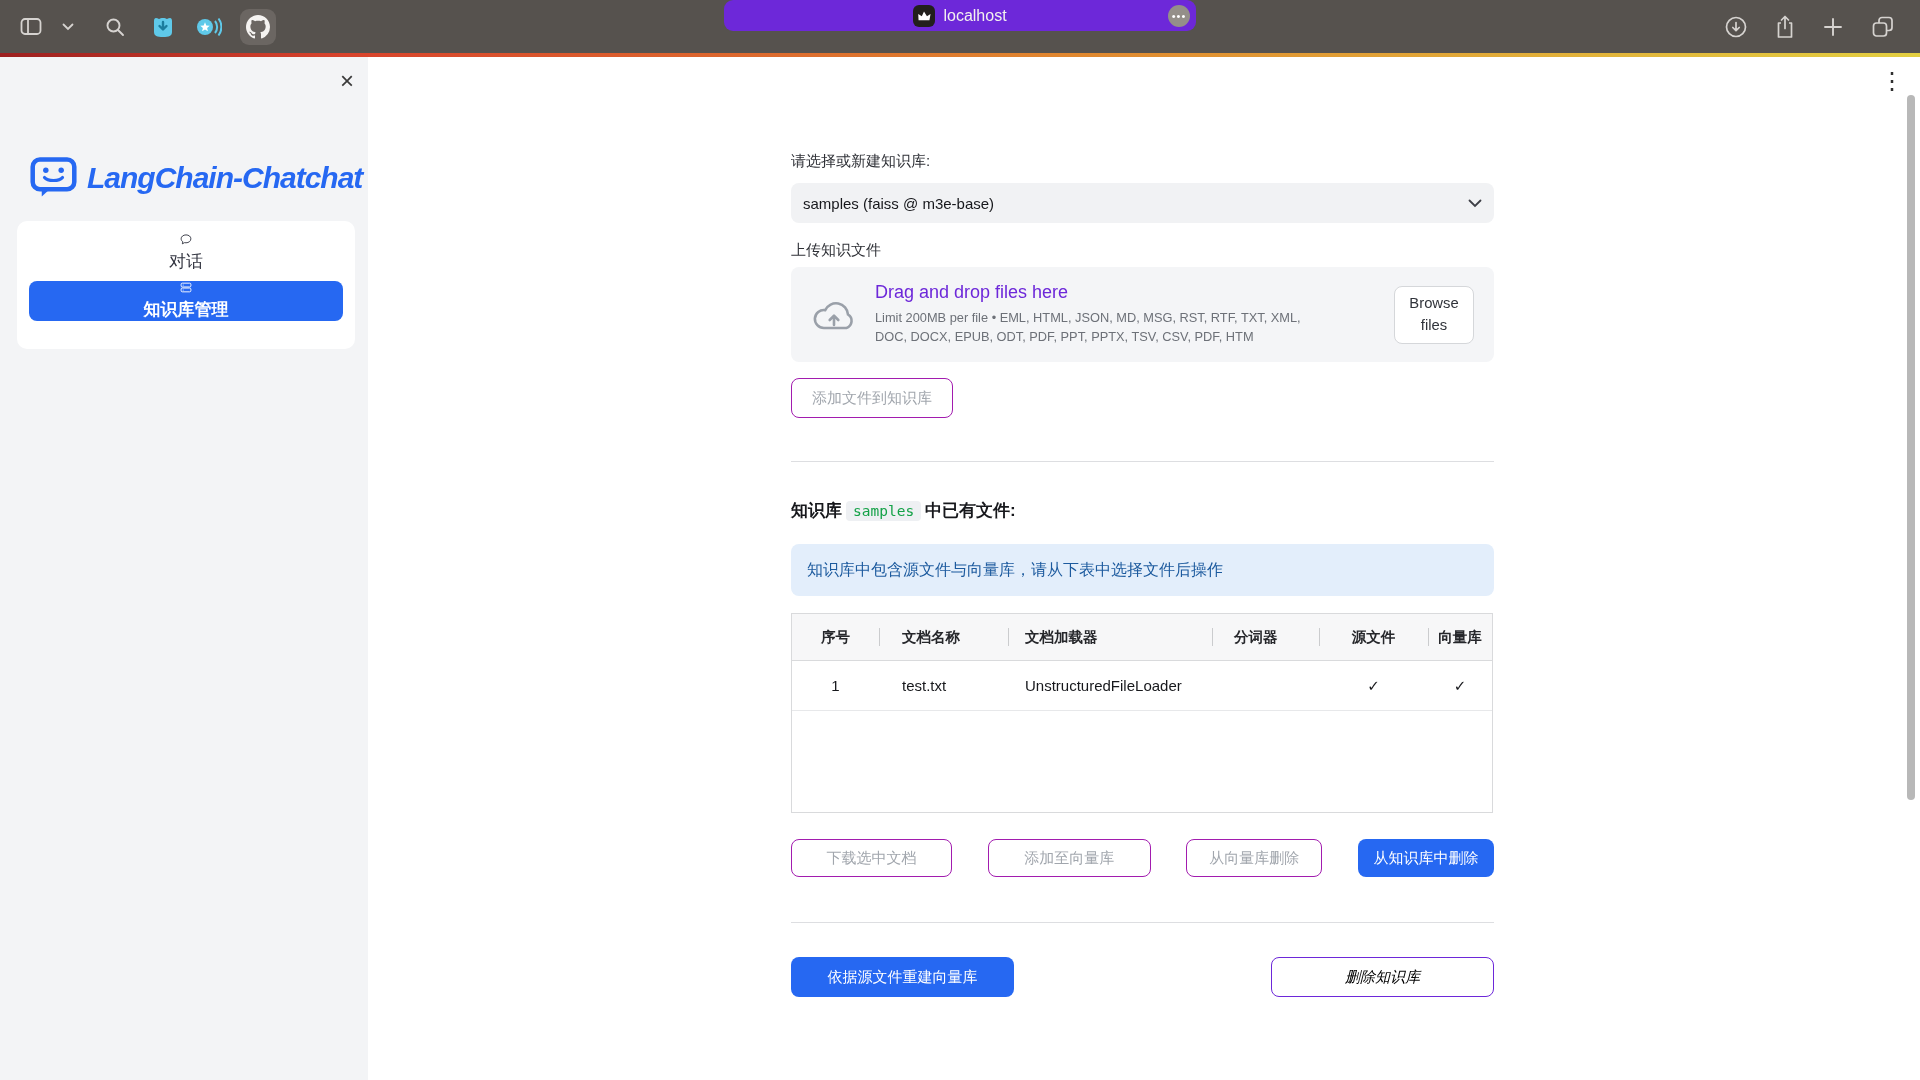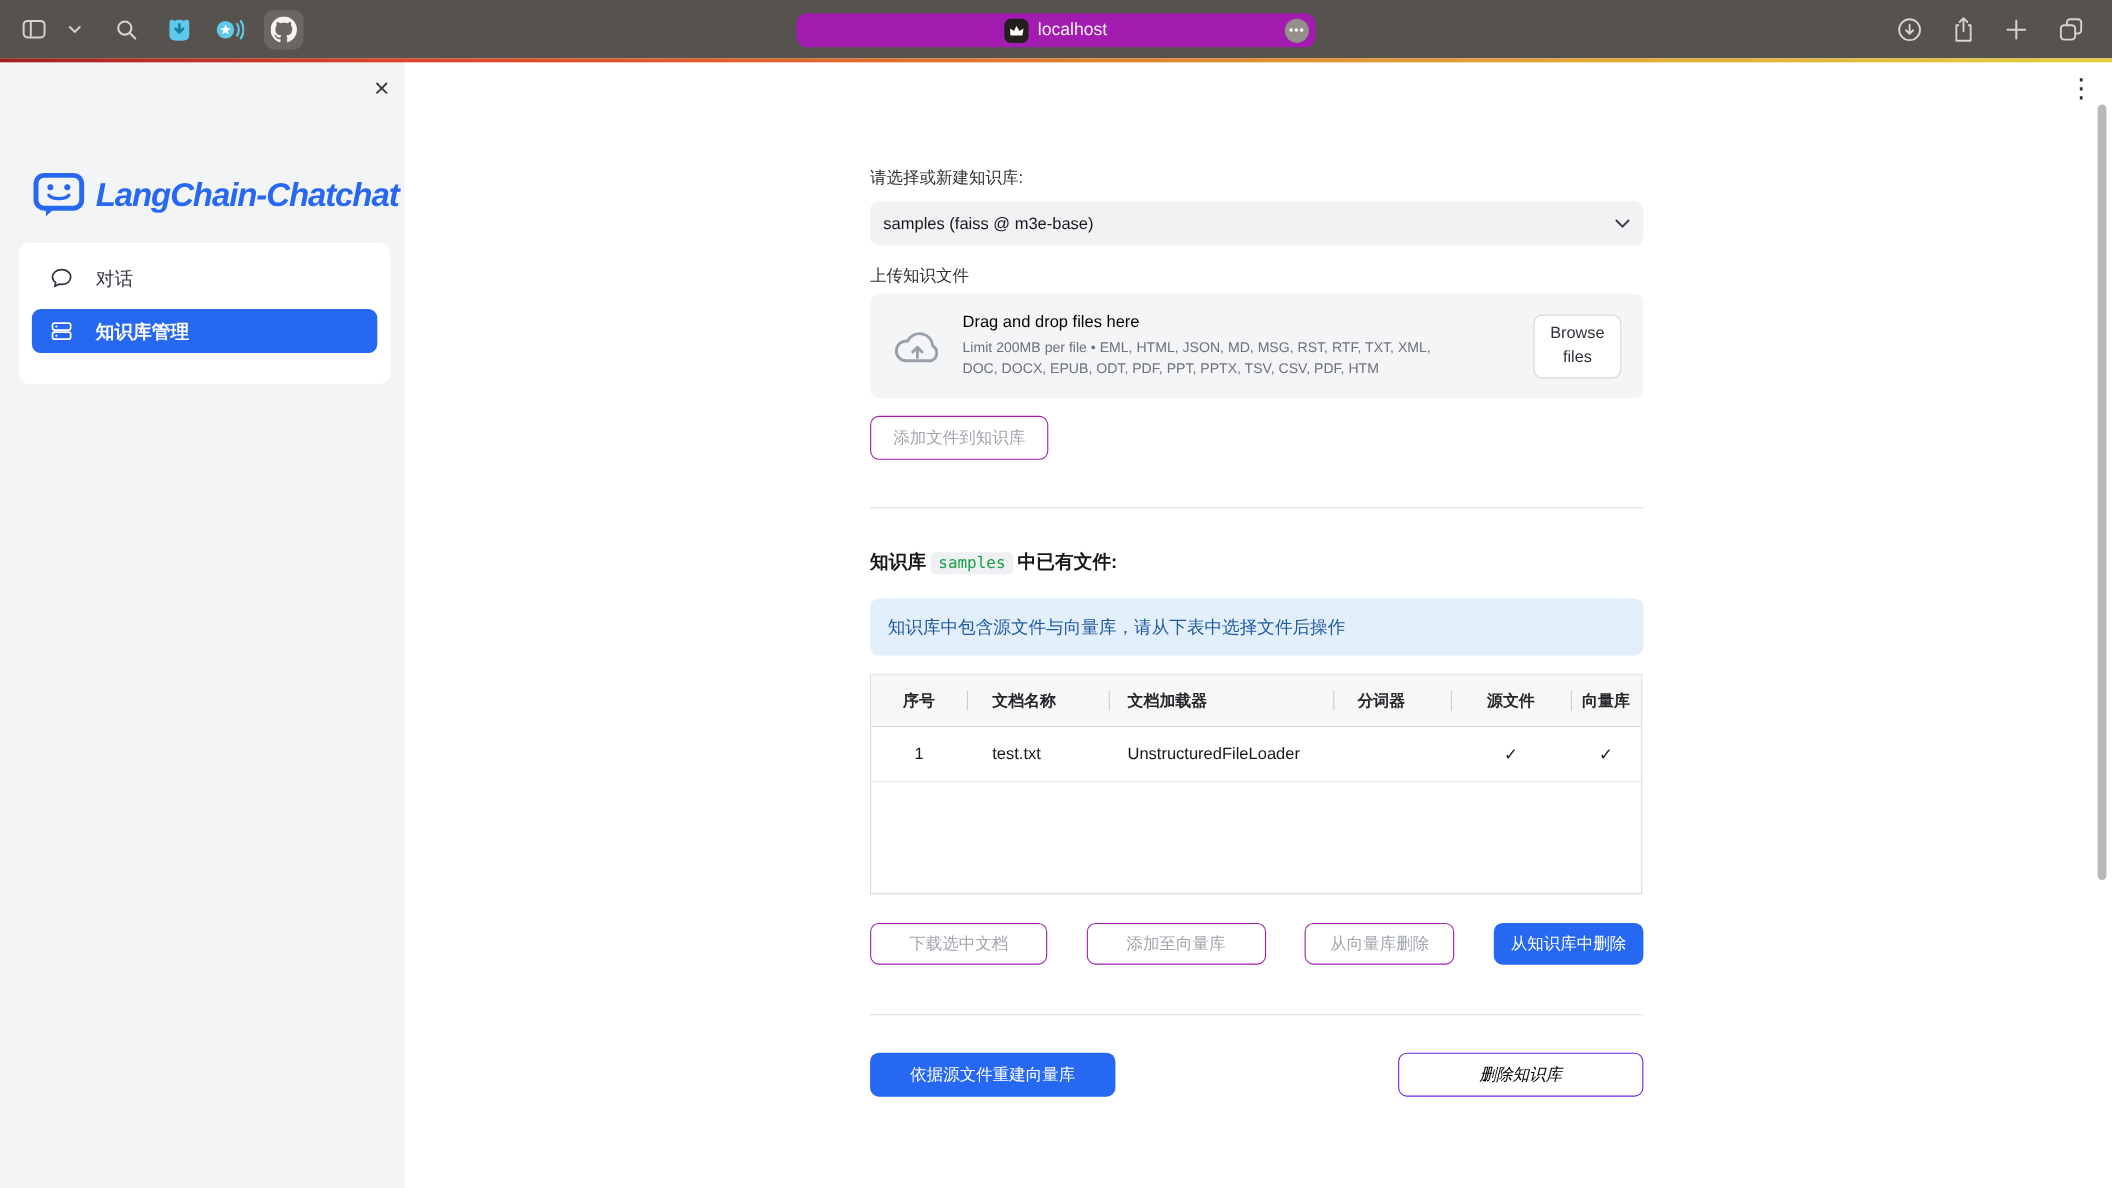--- a/index.html
+++ b/index.html
@@ -9,22 +9,22 @@
   
   .browser-bar { position:absolute; top:0; left:0; width:1920px; height:53px;
     background:#56524e; display:flex; align-items:center; }
   .decoration-bar { position:absolute; top:53px; left:0; width:1920px; height:4px;
     background:linear-gradient(90deg,#9c2020 0%,#d8432c 18%,#e0862f 55%,#e3cf41 100%); }
   .chrome-left { display:flex; align-items:center; gap:18px; padding-left:20px; }
   .chrome-right { margin-left:auto; display:flex; align-items:center; gap:26px; padding-right:24px; }
   .chrome-btn { display:flex; align-items:center; justify-content:center; cursor:default; }
   .gh-btn { width:36px; height:36px; border-radius:9px; background:#6b6662;
     display:flex; align-items:center; justify-content:center; }
-  .url-pill { position:absolute; left:50%; top:12px; transform:translateX(-50%);
-    width:472px; height:31px; border-radius:9px; background:#a21caf;
+  .url-pill { position:absolute; left:50%; top:0; transform:translateX(-50%);
+    width:472px; height:31px; border-radius:9px; background:#6d28d9;
     display:flex; align-items:center; justify-content:center; gap:8px; }
   .favicon { width:22px; height:22px; border-radius:6px; background:#221f1c;
     display:flex; align-items:center; justify-content:center; }
   .url-text { color:#f3f1ef; font-size:16px; }
   .pill-more { position:absolute; right:6px; top:4.5px; width:22px; height:22px;
     border-radius:50%; background:#948f89; color:#fff; font-size:11px; letter-spacing:1px;
     display:flex; align-items:center; justify-content:center; }
 
   
   .app { position:absolute; top:57px; left:0; width:1920px; height:1023px; background:#fff; }
@@ -32,42 +32,42 @@
   
   .sidebar { position:absolute; left:0; top:0; width:368px; height:100%; background:#f3f4f6; }
   .close-btn { position:absolute; top:12px; right:14px; font-size:24px; line-height:1;
     color:#3a3a3a; cursor:pointer; font-weight:400; }
   .logo { position:absolute; left:30px; top:98px; display:flex; align-items:center; gap:10px; }
   .logo-text { color:#2668f2; font-size:30px; font-weight:bold; font-style:italic;
     letter-spacing:-1px; white-space:nowrap; }
   .menu-card { position:absolute; left:17px; top:164px; width:338px; border-radius:10px;
     background:#fff; padding:12px; }
   .menu-item { height:40px; border-radius:8px; display:flex; align-items:center;
-    gap:20px; padding:0 16px; font-size:17px; color:#31333f; cursor:pointer; margin-bottom:8px; }
+    gap:4px; padding:0 16px; font-size:17px; color:#31333f; cursor:pointer; margin-bottom:8px;flex-direction:column; }
   .menu-item:last-child { margin-bottom:16px; }
   .menu-item.active { background:#2668f2; color:#fff; font-weight:600; }
 
   
   .main { position:absolute; left:368px; top:0; width:1552px; height:100%; background:#fff; }
   .overflow-menu { position:absolute; top:12px; right:16px; font-size:24px; color:#2f2f2f;
     line-height:1; cursor:pointer; }
   .scroll-thumb { position:absolute; top:38px; right:5px; width:8px; height:705px;
     border-radius:4px; background:#a6a6a6; opacity:.8; }
   .content { margin-left:423px; width:703px; padding-top:95px; }
 
   .field-label { font-size:15px; color:#2f3137; margin-bottom:12px; }
   .selectbox { height:40px; background:#f1f2f4; border-radius:8px; padding:0 12px;
     display:flex; align-items:center; font-size:15px; color:#17181c; cursor:pointer; }
   .selectbox .chev { margin-left:auto; }
 
   .upload-label { margin-top:18px; font-size:15px; color:#2f3137; }
   .dropzone { margin-top:7px; height:95px; background:#f4f5f7; border-radius:8px;
     display:flex; align-items:center; gap:18px; padding:0 20px; }
   .drop-texts { max-width:450px; }
-  .drop-title { font-size:15px; color:#000000; }
+  .drop-title { font-size:18px; color:#6d28d9; }
   .drop-hint { margin-top:6px; font-size:12.8px; color:#6d7178; line-height:1.45; }
   .browse-btn { margin-left:auto; width:80px; min-height:58px; background:#fff;
     border:1px solid #d5d7da; border-radius:8px; font-size:14.8px; color:#30333a;
     display:flex; align-items:center; justify-content:center; text-align:center;
     padding:6px 8px; cursor:pointer; line-height:1.45; }
 
   .btn { border-radius:8px; display:flex; align-items:center; justify-content:center;
     font-size:15px; cursor:pointer; background:#fff; }
   .btn.disabled { border:1px solid #a21caf; color:#a1a6ad; }
   .btn.primary { background:#2668f2; color:#fff; border:none; }

